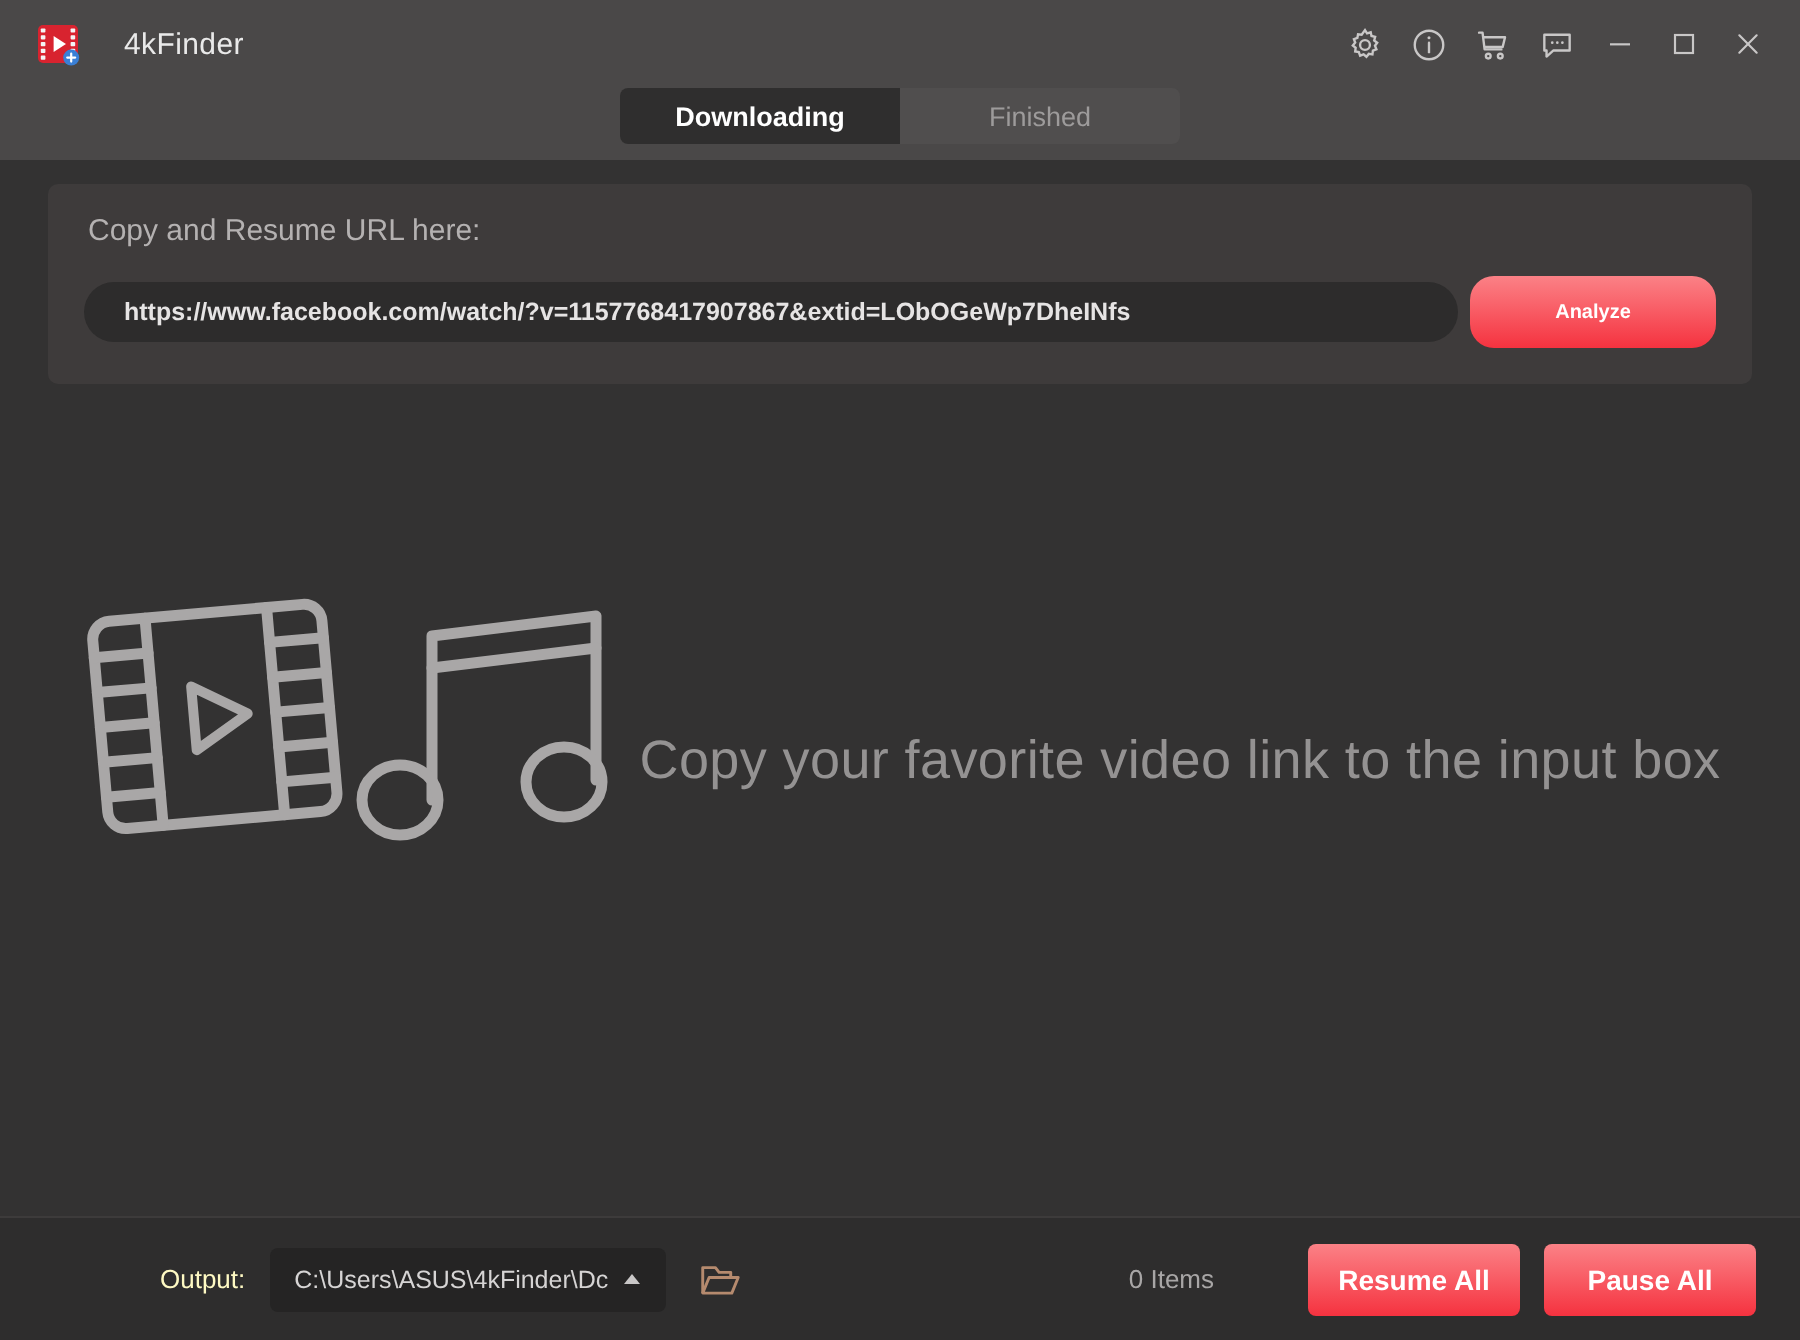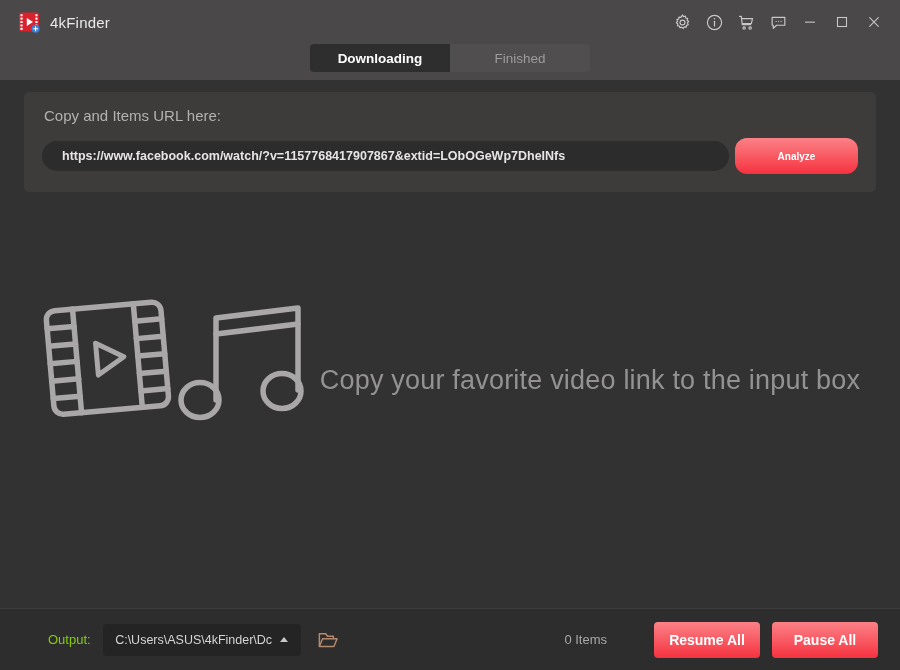--- a/index.html
+++ b/index.html
@@ -28,21 +28,21 @@
     height: 44px;
     background: #4a4848;
     display: flex;
     align-items: center;
     padding: 0 10px 0 18px;
     flex: 0 0 auto;
   }
   .brand {
     display: flex;
     align-items: center;
-    gap: 10px;
+    gap: 22px;
   }
   .app-icon {
     width: 22px;
     height: 22px;
     position: relative;
     flex: 0 0 auto;
   }
   .app-title {
     color: #e9e9e9;
     font-size: 15px;
@@ -166,23 +166,24 @@
     height: 62px;
     background: #2e2d2d;
     border-top: 1px solid #3d3b3b;
     display: flex;
     align-items: center;
     padding: 0 22px 0 48px;
     box-sizing: border-box;
     flex: 0 0 auto;
   }
   .out-label {
-    color: #84cc16;
+    color: #fef9c3;
     font-size: 13px;
     margin-right: 12px;
+    margin-left: 32px;
   }
   .out-select {
     width: 198px;
     height: 32px;
     background: #252424;
     border-radius: 4px;
     display: flex;
     align-items: center;
     justify-content: center;
     gap: 8px;
@@ -316,21 +317,21 @@
   </div>
 
   <div class="tabstrip-wrap">
     <div class="tabstrip">
       <div class="tab active">Downloading</div>
       <div class="tab">Finished</div>
     </div>
   </div>
 
   <div class="urlpanel">
-    <div class="url-label">Copy and Items URL here:</div>
+    <div class="url-label">Copy and Resume URL here:</div>
     <div class="url-row">
       <input class="url-input" type="text" value="https://www.facebook.com/watch/?v=1157768417907867&amp;extid=LObOGeWp7DheINfs" style="">
       <button class="btn-analyze">Analyze</button>
     </div>
   </div>
 
   <div class="empty">
     <div class="empty-art">
       <svg width="280" height="150" viewBox="0 0 280 150" fill="none" stroke="#a9a7a7" stroke-width="5.5" stroke-linejoin="round" stroke-linecap="round">
 

